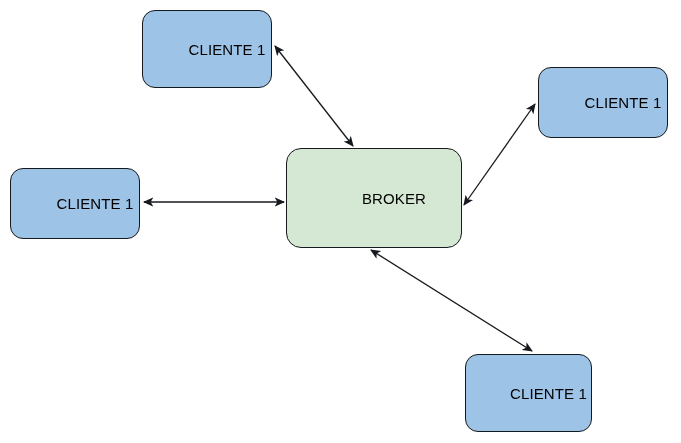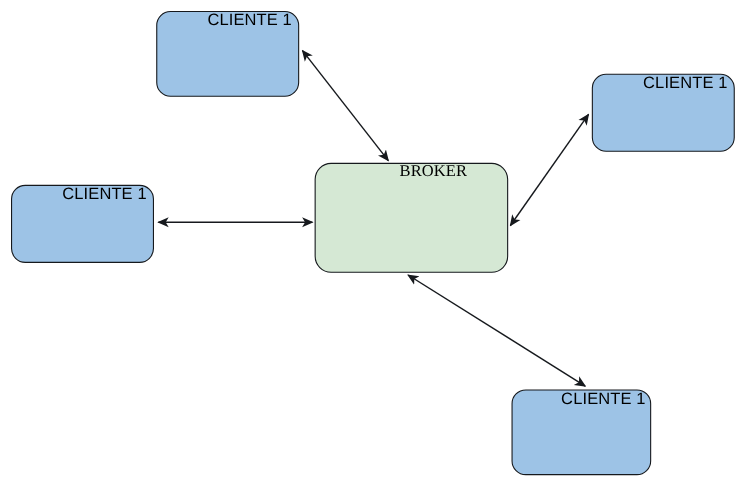--- a/index.html
+++ b/index.html
@@ -23,20 +23,21 @@
     left: 0;
     top: 0;
     width: 681px;
     height: 443px;
     pointer-events: none;
   }
   .node {
     position: absolute;
     box-sizing: border-box;
     display: flex;
+    align-items: center;
     justify-content: center;
     border: 1.4px solid #16191d;
     border-radius: 13px;
     font-size: 15px;
     color: #000000;
     letter-spacing: 0.1px;
     white-space: nowrap;
     user-select: none;
     padding-left: 40px;
   }
@@ -69,21 +70,21 @@
     <g id="edges">
         <line x1="353" y1="146" x2="275" y2="46" stroke="#16191d" stroke-width="1.3" marker-end="url(#arrow-end)" marker-start="url(#arrow-start)"></line>
         <line x1="284" y1="202" x2="144" y2="202" stroke="#16191d" stroke-width="1.3" marker-end="url(#arrow-end)" marker-start="url(#arrow-start)"></line>
         <line x1="464" y1="205" x2="535" y2="104" stroke="#16191d" stroke-width="1.3" marker-end="url(#arrow-end)" marker-start="url(#arrow-start)"></line>
         <line x1="371" y1="250" x2="532" y2="351" stroke="#16191d" stroke-width="1.3" marker-end="url(#arrow-end)" marker-start="url(#arrow-start)"></line>
       </g>
   </svg>
 
   <div id="nodes">
       <div class="node node-broker" style="left: 286px; top: 148px; width: 176px; height: 100px; background: rgb(213, 232, 212); border-color: rgb(22, 25, 29);">
-        <span class="node-label" style="color: rgb(0, 0, 0); font-family: Liberation Serif, serif;">BROKER</span>
+        <span class="node-label" style="color: rgb(0, 0, 0);">BROKER</span>
       </div>
       <div class="node node-client" style="left: 142px; top: 10px; width: 130px; height: 78px; background: rgb(157, 195, 230); border-color: rgb(22, 25, 29);">
         <span class="node-label" style="color: rgb(0, 0, 0);">CLIENTE 1</span>
       </div>
       <div class="node node-client" style="left: 10px; top: 168px; width: 130px; height: 71px; background: rgb(157, 195, 230); border-color: rgb(22, 25, 29);">
         <span class="node-label" style="color: rgb(0, 0, 0);">CLIENTE 1</span>
       </div>
       <div class="node node-client" style="left: 538px; top: 67px; width: 130px; height: 71px; background: rgb(157, 195, 230); border-color: rgb(22, 25, 29);">
         <span class="node-label" style="color: rgb(0, 0, 0);">CLIENTE 1</span>
       </div>

